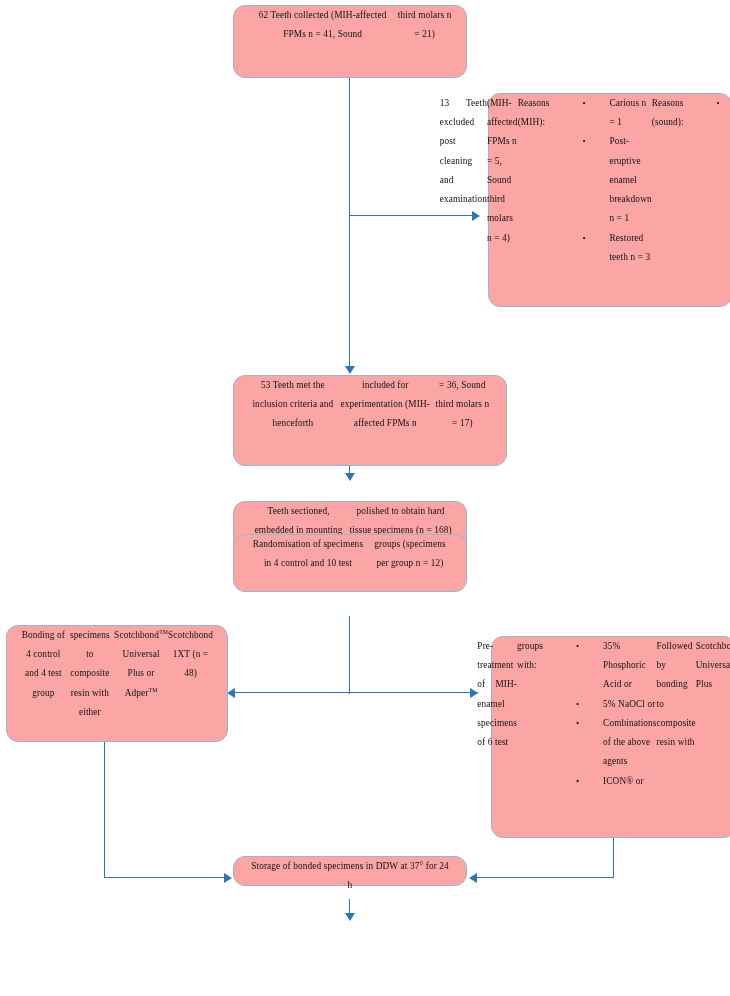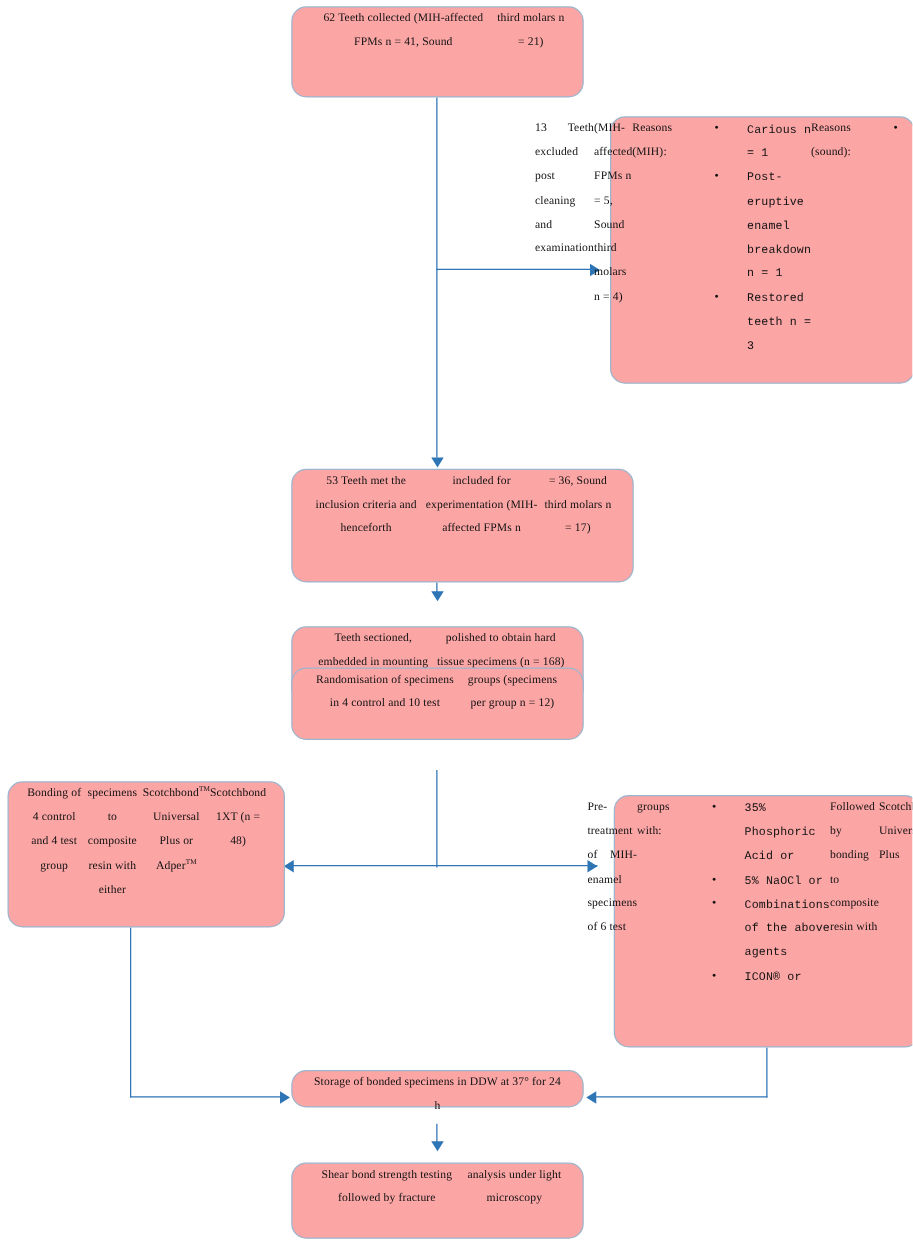--- a/index.html
+++ b/index.html
@@ -40,21 +40,20 @@
   .box.just p.nj{
     text-align:left;
   }
   .pad-a{padding:0 14px;}
   .pad-b{padding:0 15px;}
   .pad-c{padding:0 16px;}
   ul.bul{
     margin:0;
     padding:0;
     list-style:none;
-    font-family:Liberation Mono, monospace;
   }
   ul.bul li{
     font-size:9.3px;
     line-height:2.07;
     text-align:left;
     padding-left:60px;
     position:relative;
     letter-spacing:.012em;
   }
   ul.bul li::before{
@@ -131,24 +130,20 @@
       <li>ICON®  or</li>
     </ul>
     <p>Followed by bonding to composite resin with</p>
     <p class="nj"><span>Scotchbond</span><sup>TM</sup><span> Universal Plus</span></p>
   </div>
 
   <div class="box pad-a" style="left:233px;top:856px;width:234px;height:30px;">
     <p>Storage of bonded specimens in DDW at 37° for 24 h</p>
   </div>
 
-  <div class="box pad-a" style="left:233px;top:930px;width:234px;height:61px;">
-    <p>Shear bond strength testing followed by fracture</p>
-    <p>analysis under light microscopy</p>
-  </div>
 
   <div class="ln lnv" style="left:349px;top:78px;height:288px;"></div>
   <div class="ar ar-d" style="left:345px;top:366px;"></div>
 
   <div class="ln lnh" style="left:349px;top:215px;width:124px;"></div>
   <div class="ar ar-r" style="left:472px;top:211px;"></div>
 
   <div class="ln lnv" style="left:349px;top:466px;height:8px;"></div>
   <div class="ar ar-d" style="left:345px;top:473px;"></div>
 

